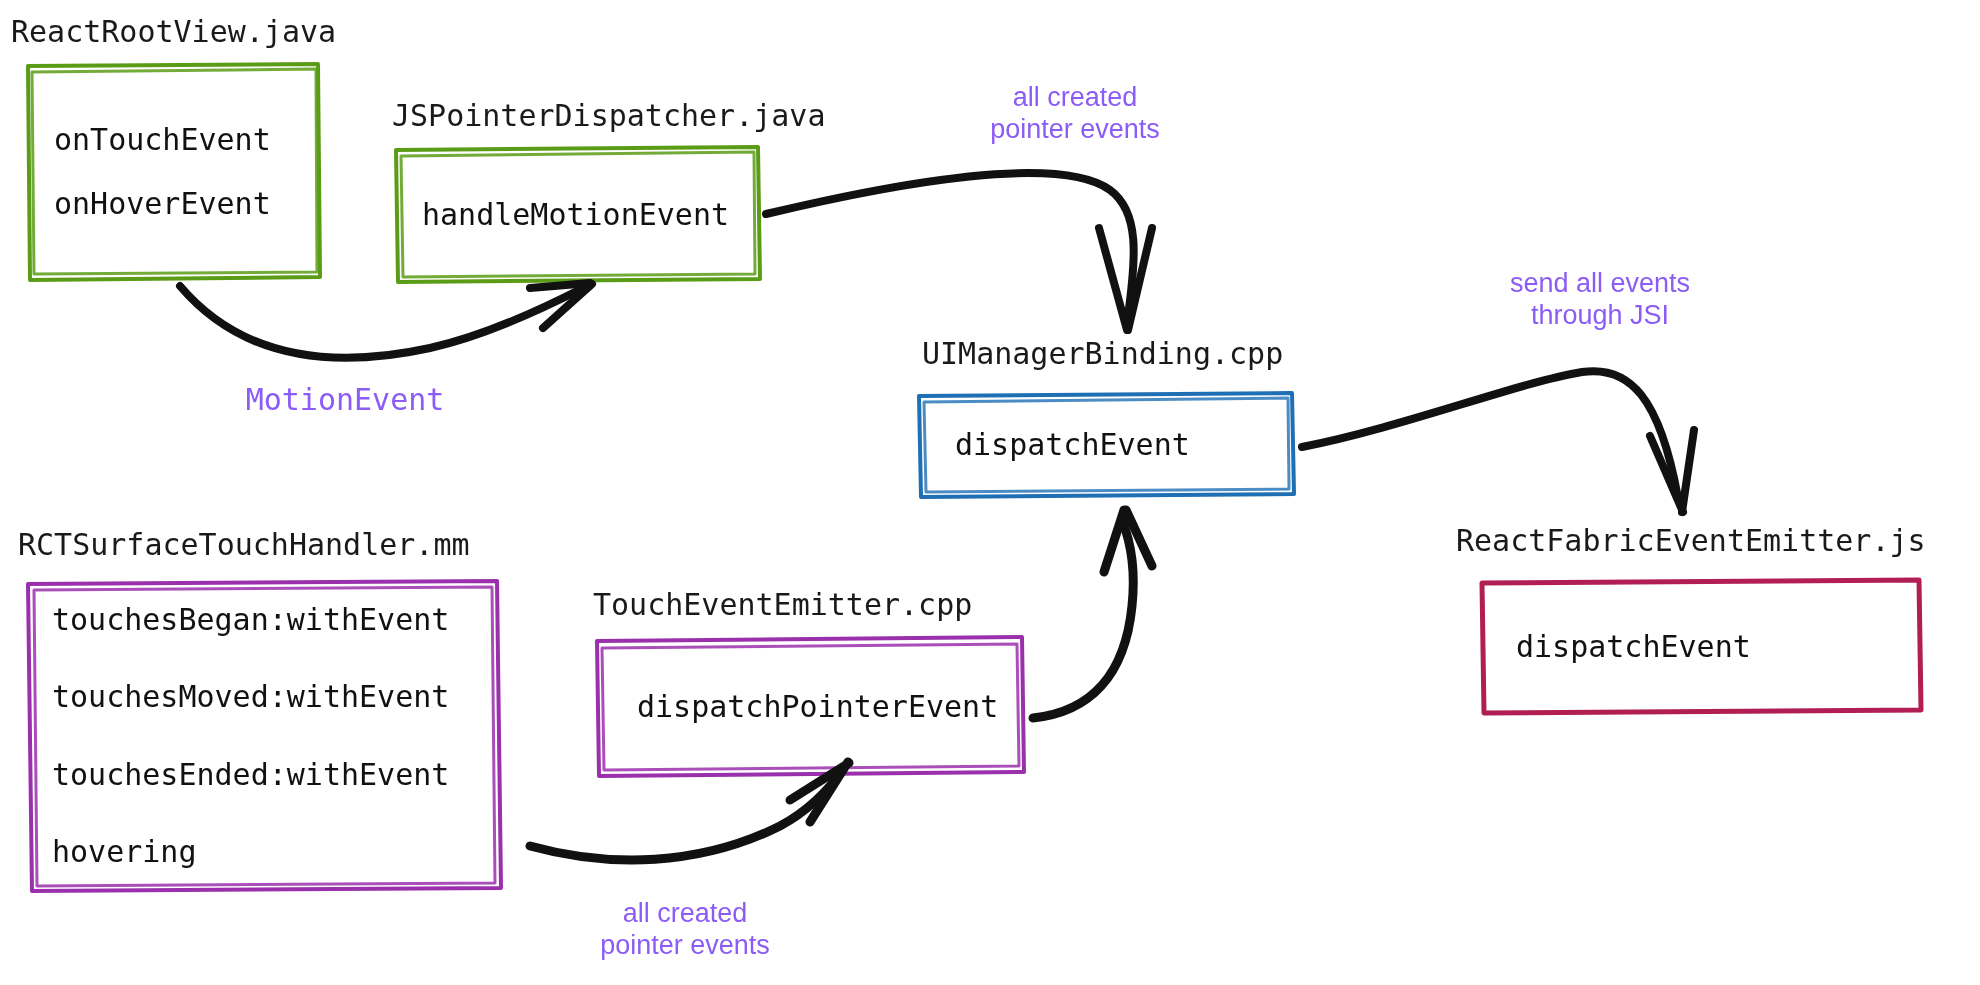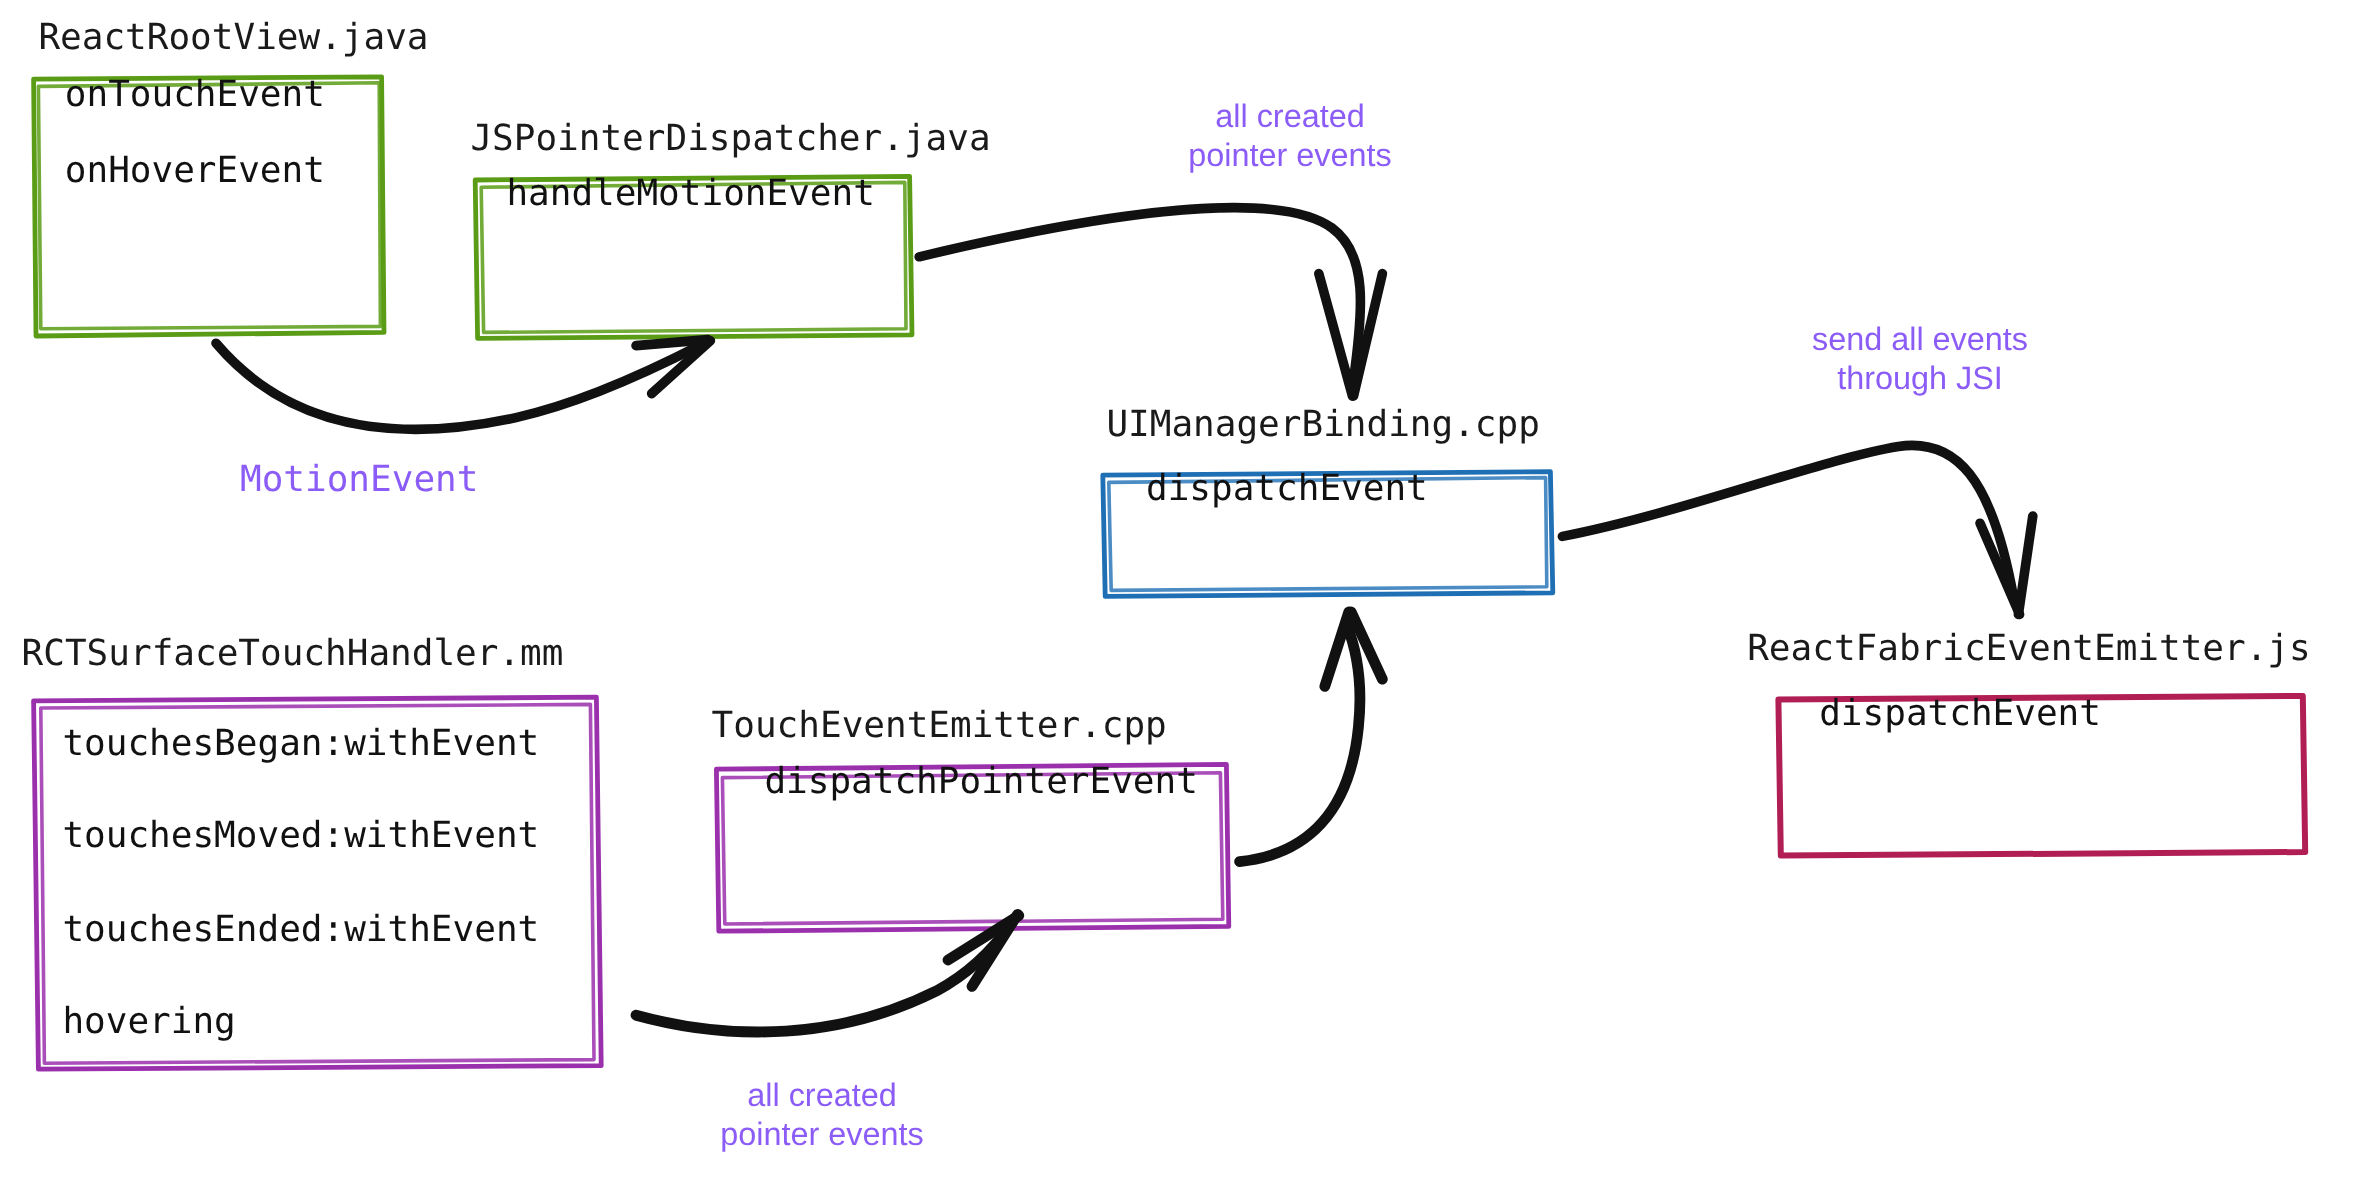--- a/index.html
+++ b/index.html
@@ -26,21 +26,21 @@
   .node-box {
     position: absolute;
     box-sizing: border-box;
     background: transparent;
   }
   .node-box .inner {
     position: absolute;
     inset: 0;
     display: flex;
     flex-direction: column;
-    justify-content: flex-start;
+    justify-content: center;
     padding-left: 26px;
   }
   .node-line {
     font-family: "DejaVu Sans Mono", "Liberation Mono", monospace;
     font-size: 30px;
     color: #111111;
     white-space: nowrap;
     line-height: 1.0;
   }
   .edge-label {
@@ -124,21 +124,21 @@
 
       <g stroke="#111111" stroke-width="9">
         <path d="M1033,718 C1090,712 1125,676 1132,606 C1136,568 1130,540 1122,520"></path>
         <path d="M1104,572 L1124,510"></path>
         <path d="M1152,566 L1126,510"></path>
       </g>
 
     </g>
   </svg>
 
-  <div class="file-label" style="left:32px; top:14px;">ReactRootView.java</div>
+  <div class="file-label" style="left:11px; top:14px;">ReactRootView.java</div>
 
   <div class="file-label" style="left:392px; top:98px;">JSPointerDispatcher.java</div>
 
   <div class="file-label" style="left:922px; top:336px;">UIManagerBinding.cpp</div>
 
   <div class="file-label" style="left:1456px; top:523px;">ReactFabricEventEmitter.js</div>
 
   <div class="file-label" style="left:18px; top:527px;">RCTSurfaceTouchHandler.mm</div>
 
   <div class="file-label" style="left:593px; top:587px;">TouchEventEmitter.cpp</div>
@@ -182,18 +182,18 @@
       <div class="node-line">dispatchPointerEvent</div>
     </div>
   </div>
 
   <div class="edge-label" style="left:930px; top:82px; width:290px;">all created
 pointer events</div>
 
   <div class="edge-label" style="left:1440px; top:268px; width:320px;">send all events
 through JSI</div>
 
-  <div class="edge-label" style="left:200px; top:382px; width:290px; font-family:'DejaVu Sans Mono','Liberation Mono',monospace; font-size:30px; text-align:left;">MotionEvent</div>
+  <div class="edge-label" style="left:200px; top:382px; width:290px; font-family:'DejaVu Sans Mono','Liberation Mono',monospace; font-size:30px; text-align:center;">MotionEvent</div>
 
   <div class="edge-label" style="left:540px; top:898px; width:290px;">all created
 pointer events</div>
 
 </div>
 
 </body></html>

